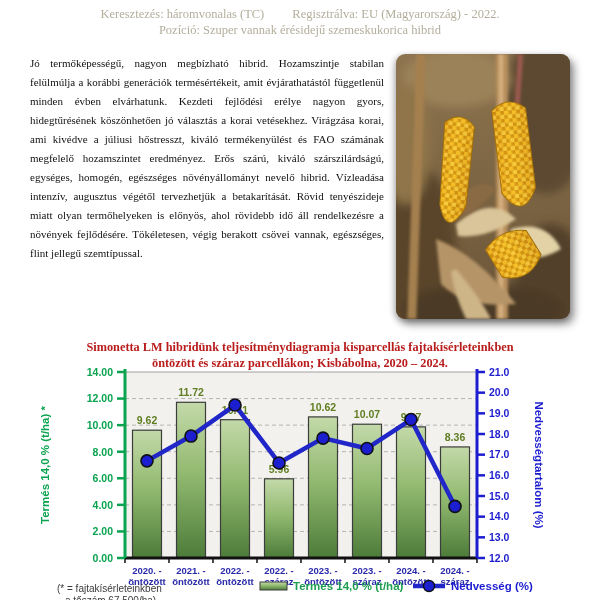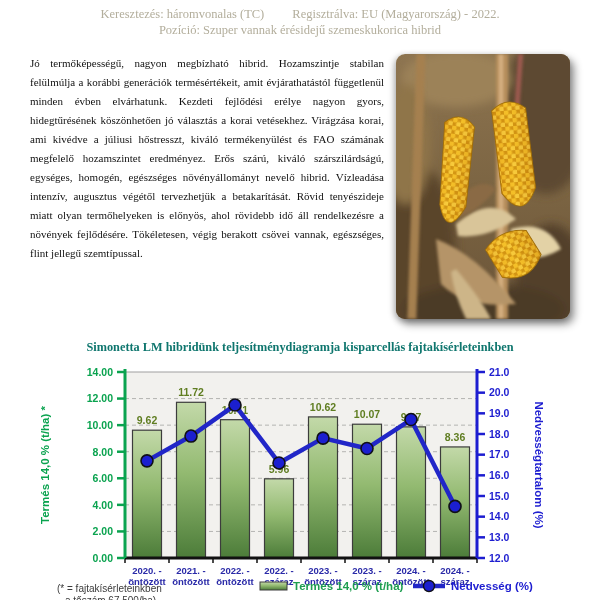--- a/index.html
+++ b/index.html
@@ -12,21 +12,21 @@
     color:#b3ae9c;font-size:12.5px;line-height:16px;}
   .top-header .seg{margin:0 14px;}
   
   .content-row{position:absolute;top:54px;left:30px;width:540px;display:flex;gap:12px;}
   .body-text{flex:1;text-align:justify;font-size:11px;line-height:19px;color:#111;}
   .photo-frame{width:174px;height:265px;border-radius:9px;overflow:hidden;flex:0 0 174px;
     box-shadow:4px 5px 9px rgba(0,0,0,0.45), -2px 2px 6px rgba(0,0,0,0.25);}
   .photo-frame svg{display:block;}
   
   .chart-title{position:absolute;top:340px;left:30px;width:540px;text-align:center;
-    font-weight:bold;font-size:12.3px;line-height:15.5px;color:#0f766e;}
+    font-weight:bold;font-size:12.3px;line-height:15.5px;color:#b91c1c;}
   #chart-wrap{position:absolute;top:366px;left:35px;width:530px;height:234px;}
 </style>
 </head>
 <body>
 
 <div id="page">
 
   <div class="top-header">
     <div>
       <span class="seg">Keresztezés: háromvonalas (TC)</span><span class="seg">Regisztrálva: EU (Magyarország) - 2022.</span>
@@ -103,20 +103,21 @@
         <g transform="rotate(-28 120 200)">
           <path d="M95 182 Q118 170 140 184 L142 212 Q120 232 97 214 Z" fill="url(#kernels)" stroke="#9a6a08" stroke-width="1"></path>
           <path d="M95 182 Q118 170 140 184 L142 212 Q120 232 97 214 Z" fill="url(#cobGrad)" opacity="0.35"></path>
         </g>
       </svg>
     </div>
   </div>
 
   <div class="chart-title">
     <div>Simonetta LM hibridünk teljesítménydiagramja kisparcellás fajtakísérleteinkben</div>
+    <div>öntözött és száraz parcellákon; Kisbábolna, 2020 – 2024.</div>
   </div>
 
   <div id="chart-wrap">
     <svg id="chart-svg" width="530" height="234" viewBox="0 0 530 234" xmlns="http://www.w3.org/2000/svg">
         <defs>
           <linearGradient id="barGrad" x1="0" y1="0" x2="0" y2="1">
             <stop offset="0" stop-color="#c3d9a9"></stop>
             <stop offset="0.45" stop-color="#93ba71"></stop>
             <stop offset="1" stop-color="#4c7c39"></stop>
           </linearGradient>

